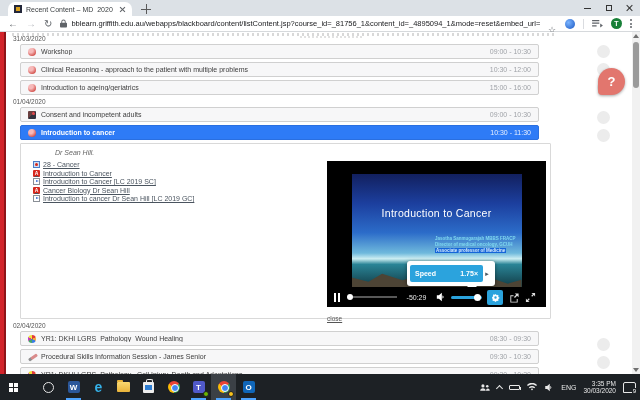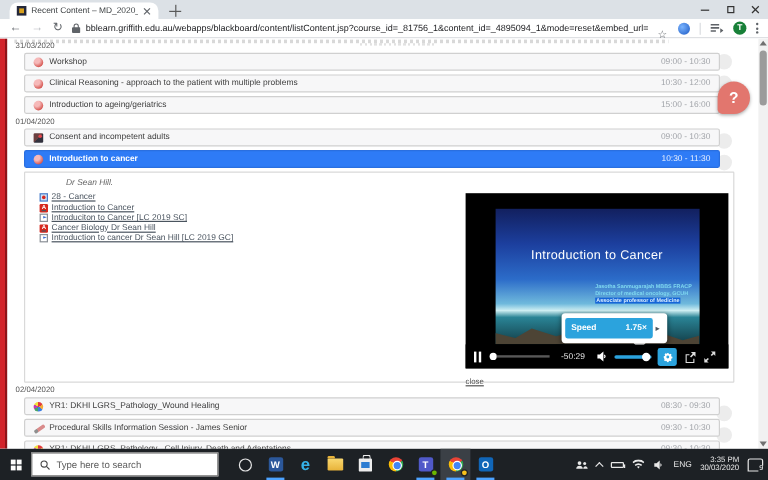--- a/index.html
+++ b/index.html
@@ -48,21 +48,21 @@
   .cut1 { position:absolute; left:12px; top:1px; width:545px; height:3px; opacity:.55;
           background:repeating-linear-gradient(90deg,#b9b9b9 0 2px,transparent 2px 5px); }
   .cut2 { position:absolute; left:300px; top:4px; width:64px; height:2px; opacity:.5;
           background:repeating-linear-gradient(90deg,#c4c4c4 0 2px,transparent 2px 4px); }
 
   .scrollbar { position:absolute; right:0; top:0; width:8px; height:100%; background:#f1f1f1; }
   .tri-up { width:0; height:0; border-left:3px solid transparent; border-right:3px solid transparent; border-bottom:4px solid #707070; margin:2px auto 0; }
   .tri-down { width:0; height:0; border-left:3px solid transparent; border-right:3px solid transparent; border-top:4px solid #707070; position:absolute; bottom:2px; left:1px; }
   .sb-thumb { position:absolute; top:10px; left:1px; width:6px; height:46px; background:#9b9b9b; border-radius:3px; }
 
-  .list { position:absolute; left:20px; top:0; width:592px; }
+  .list { position:absolute; left:20px; top:0; width:531px; }
   .date { font-size:6.5px; color:#555; margin:3px 0 2px -7px; height:7px; }
   .row { height:15px; margin:0 12px 3px 0; background:#f7f7f8; border:1px solid #d0d0d0; border-radius:2px;
          display:flex; align-items:center; gap:5px; padding:0 7px; }
   .rtitle { flex:1; font-size:7px; color:#3d3d3d; white-space:nowrap; overflow:hidden; }
   .rtime { font-size:7px; color:#a0a3a8; flex:none; }
   .row.selected { background:#2e7bf6; border-color:#2a6fe0; }
   .row.selected .rtitle { color:#fff; font-weight:bold; }
   .row.selected .rtime { color:#e8f0ff; }
   .ric { width:8px; height:8px; flex:none; }
   .ic-ball { border-radius:50%; background:radial-gradient(circle at 35% 30%, #f6b9b9 0 30%, #d5544f 75%, #a83632); }
@@ -380,27 +380,20 @@
 
   <div class="taskbar">
     <div class="start">
       <span class="win">
           <i></i>
           <i></i>
           <i></i>
           <i></i>
         </span>
     </div>
-    <div class="tsearch">
-      <svg width="9" height="9" viewBox="0 0 12 12">
-          <circle cx="5" cy="5" r="3.4" fill="none" stroke="#444" stroke-width="1.2"></circle>
-          <path d="M7.6 7.6L11 11" stroke="#444" stroke-width="1.2"></path>
-        </svg>
-      <span>Type here to search</span>
-    </div>
     <div class="ticons">
       <div class="slot">
           <span class="i-cortana"></span>
         </div>
       <div class="slot">
           <span class="i-word"></span>
           <span class="uline"></span>
         </div>
       <div class="slot">
           <span class="i-edge"></span>

